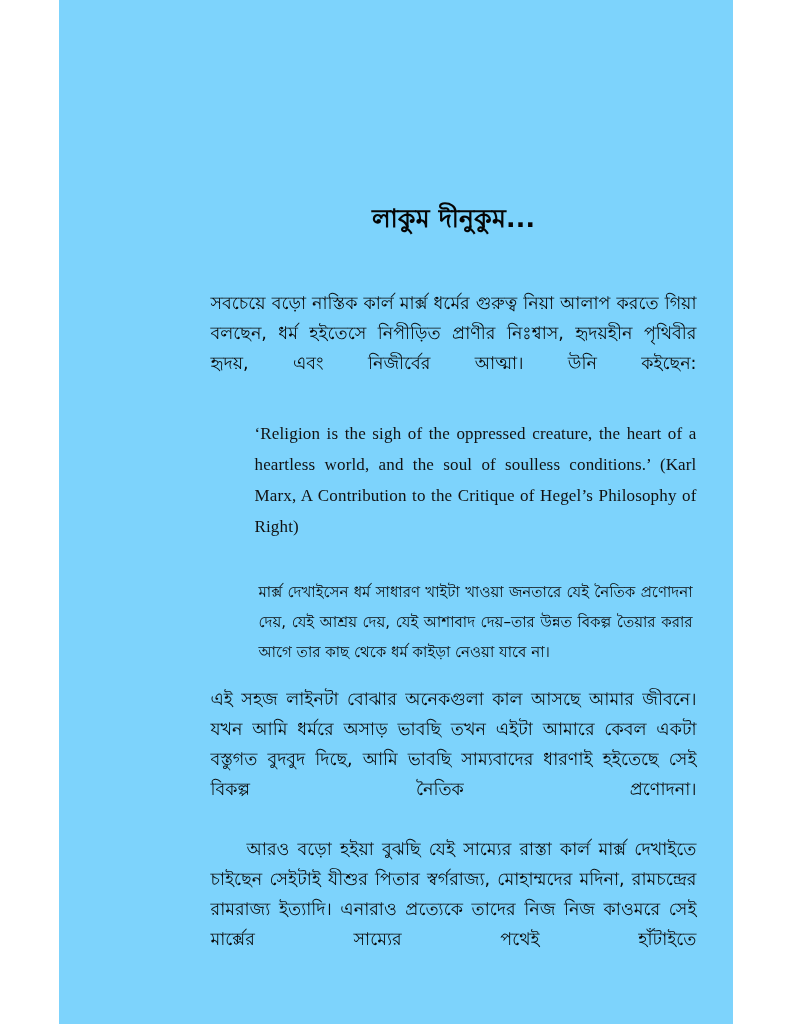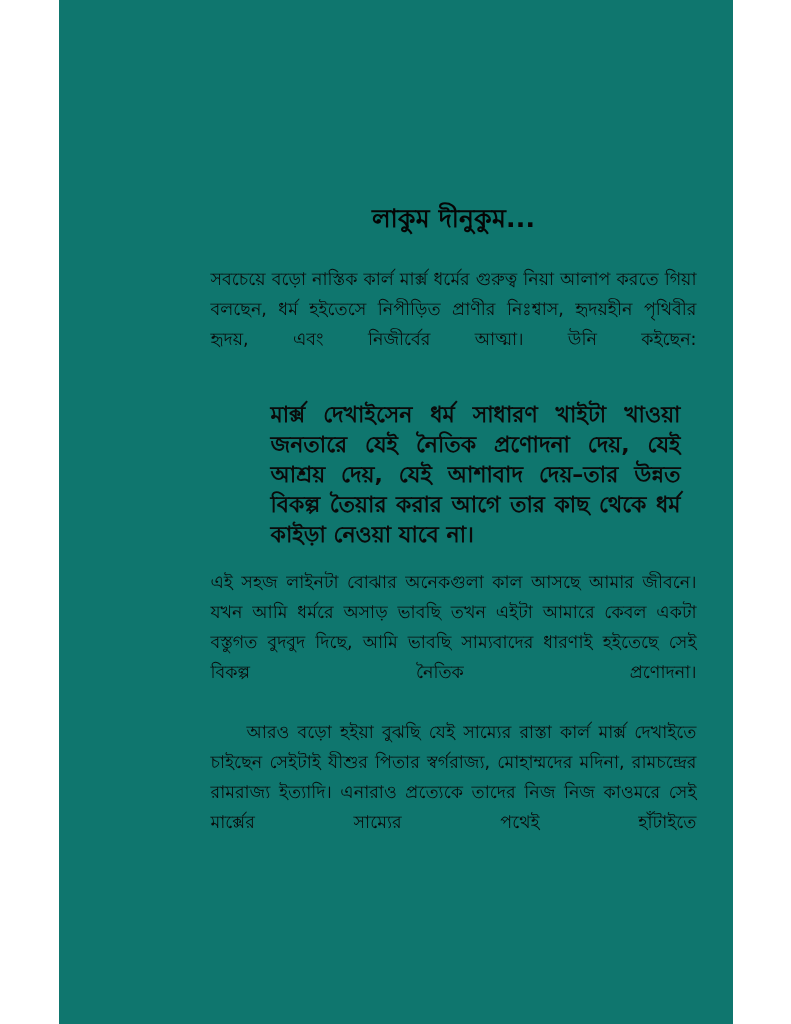--- a/index.html
+++ b/index.html
@@ -13,21 +13,21 @@
     font-family: "Liberation Serif", "DejaVu Serif", serif;
     color: #000000;
   }
 
   
   .page {
     position: relative;
     width: 674px;
     height: 1024px;
     margin: 0 auto;
-    background: #0f766e;
+    background: #7dd3fc;
     overflow: hidden;
     box-sizing: border-box;
   }
 
   
   .content {
     position: absolute;
     left: 152px;
     top: 0;
     width: 486px;
@@ -51,21 +51,21 @@
     font-family: "DejaVu Sans", "Liberation Sans", sans-serif;
     font-size: 17.5px;
     line-height: 30px;
     text-align: justify;
     text-justify: inter-word;
     color: #0a0a0a;
     margin: 0;
   }
 
   .para.first {
-    margin-top: 30px;
+    margin-top: 54px;
   }
 
   .para.indent {
     text-indent: 36px;
   }
 
   .para.tight {
     margin-top: 17px;
   }
 
@@ -83,27 +83,26 @@
     line-height: 31px;
     text-align: justify;
     text-justify: inter-word;
     color: #111111;
     margin: 0;
     letter-spacing: 0.15px;
   }
 
   .quote-bn {
     font-family: "DejaVu Sans", "Liberation Sans", sans-serif;
-    font-size: 22px;
+    font-size: 15px;
     line-height: 30px;
     text-align: justify;
     text-justify: inter-word;
     color: #0a0a0a;
-    margin: 16px;
-    font-weight: bold;
+    margin: 4px;
   }
 
   
   .quote-en::after,
   .quote-bn::after,
   .para::after {
     content: "";
     display: inline-block;
     width: 100%;
   }
@@ -117,20 +116,21 @@
 
 <div class="page">
 
   <div class="content">
 
     <h1 class="doc-title">লাকুম দীনুকুম...</h1>
 
     <p class="para first">সবচেয়ে বড়ো নাস্তিক কার্ল মার্ক্স ধর্মের গুরুত্ব নিয়া আলাপ করতে গিয়া বলছেন, ধর্ম হইতেসে নিপীড়িত প্রাণীর নিঃশ্বাস, হৃদয়হীন পৃথিবীর হৃদয়, এবং নিজীর্বের আত্মা। উনি কইছেন:</p>
 
     <div class="quote-block">
+      <p class="quote-en">‘Religion is the sigh of the oppressed creature, the heart of a heartless world, and the soul of soulless conditions.’ (Karl Marx, A Contribution to the Critique of Hegel’s Philosophy of Right)</p>
       <p class="quote-bn no-stretch">মার্ক্স দেখাইসেন ধর্ম সাধারণ খাইটা খাওয়া জনতারে যেই নৈতিক প্রণোদনা দেয়, যেই আশ্রয় দেয়, যেই আশাবাদ দেয়–তার উন্নত বিকল্প তৈয়ার করার আগে তার কাছ থেকে ধর্ম কাইড়া নেওয়া যাবে না।</p>
     </div>
 
     <p class="para tight">এই সহজ লাইনটা বোঝার অনেকগুলা কাল আসছে আমার জীবনে। যখন আমি ধর্মরে অসাড় ভাবছি তখন এইটা আমারে কেবল একটা বস্তুগত বুদবুদ দিছে, আমি ভাবছি সাম্যবাদের ধারণাই হইতেছে সেই বিকল্প নৈতিক প্রণোদনা।</p>
 
 
     <p class="para indent">আরও বড়ো হইয়া বুঝছি যেই সাম্যের রাস্তা কার্ল মার্ক্স দেখাইতে চাইছেন সেইটাই যীশুর পিতার স্বর্গরাজ্য, মোহাম্মদের মদিনা, রামচন্দ্রের রামরাজ্য ইত্যাদি। এনারাও প্রত্যেকে তাদের নিজ নিজ কাওমরে সেই মার্ক্সের সাম্যের পথেই হাঁটাইতে</p>
 
   </div>
 </div>

